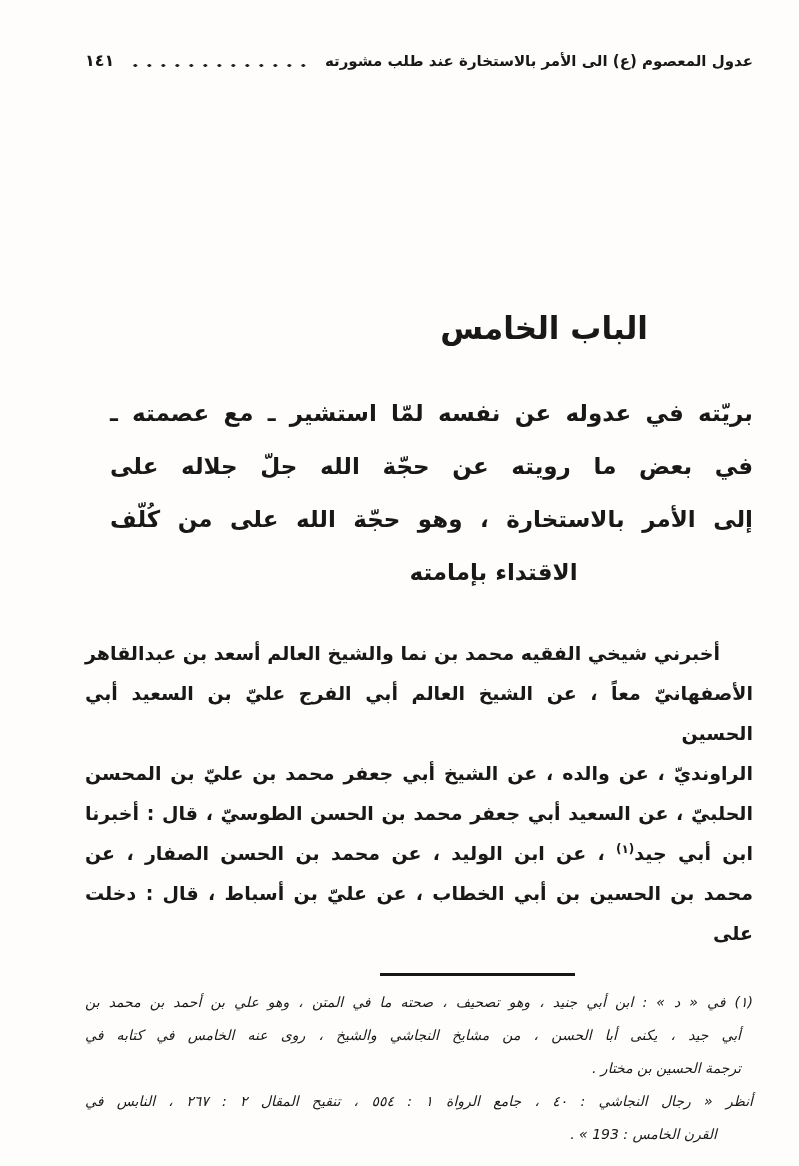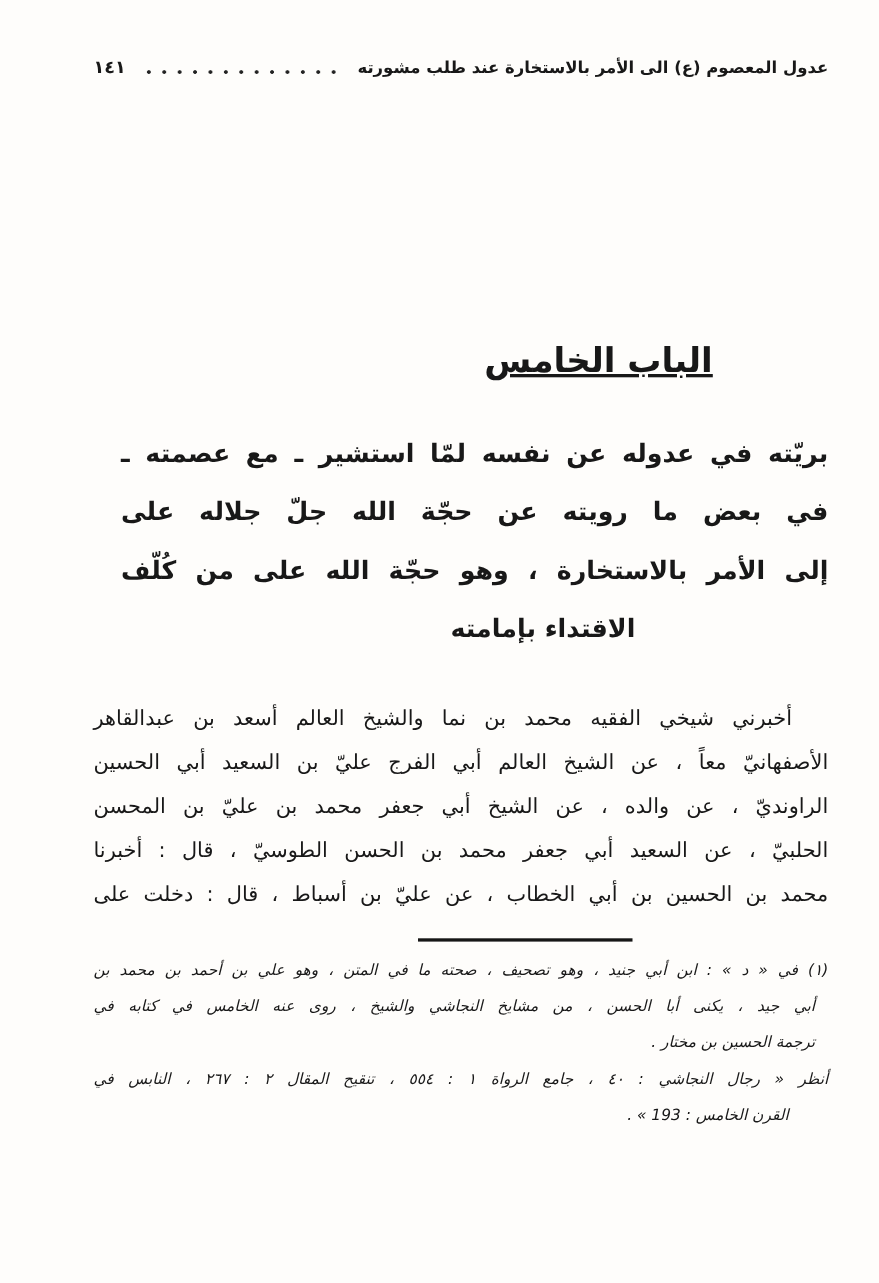--- a/index.html
+++ b/index.html
@@ -38,21 +38,20 @@
   }
   .running-head .page-num { flex: 0 0 auto; font-size: 16px; }
 
   
   .chapter-title {
     width: fit-content;
     margin: 238px 105px 0 auto;
     font-size: 31px;
     font-weight: bold;
     line-height: 37px;
-    text-decoration: underline;
   }
 
   
   .subtitle {
     margin: 40px 0 0 25px;
     font-size: 23px;
     font-weight: bold;
     line-height: 53px;
   }
   .subtitle .line { text-align: justify; text-align-last: justify; }
@@ -60,20 +59,21 @@
     text-align: center;
     text-align-last: center;
     padding-left: 124px;
   }
 
   
   .body-text {
     margin-top: 34px;
     font-size: 19px;
     line-height: 40px;
+    font-weight: bold;
   }
   .body-text .line { text-align: justify; text-align-last: justify; }
   .body-text .line.indent { text-indent: 33px; }
   sup.fn-ref { font-size: 12px; line-height: 0; }
 
   
   .fn-rule {
     width: 195px;
     height: 3px;
     background: #161616;
@@ -103,20 +103,21 @@
     <div class="line">في بعض ما رويته عن حجّة الله جلّ جلاله على</div>
     <div class="line">إلى الأمر بالاستخارة ، وهو حجّة الله على من كُلّف</div>
     <div class="line centered">الاقتداء بإمامته</div>
   </section>
 
   <section class="body-text">
     <div class="line indent">أخبرني شيخي الفقيه محمد بن نما والشيخ العالم أسعد بن عبدالقاهر</div>
     <div class="line">الأصفهانيّ معاً ، عن الشيخ العالم أبي الفرج عليّ بن السعيد أبي الحسين</div>
     <div class="line">الراونديّ ، عن والده ، عن الشيخ أبي جعفر محمد بن عليّ بن المحسن</div>
     <div class="line">الحلبيّ ، عن السعيد أبي جعفر محمد بن الحسن الطوسيّ ، قال : أخبرنا</div>
+    <div class="line"><span>ابن أبي جيد</span><sup class="fn-ref">(١)</sup><span> ، عن ابن الوليد ، عن محمد بن الحسن الصفار ، عن</span></div>
     <div class="line">محمد بن الحسين بن أبي الخطاب ، عن عليّ بن أسباط ، قال : دخلت على</div>
   </section>
 
   <div class="fn-rule"></div>
 
   <footer class="footnotes">
     <div>
       <div class="fline">(١) في « د » : ابن أبي جنيد ، وهو تصحيف ، صحته ما في المتن ، وهو علي بن أحمد بن محمد بن</div>
       <div class="fline ind1">أبي جيد ، يكنى أبا الحسن ، من مشايخ النجاشي والشيخ ، روى عنه الخامس في كتابه في</div>
       <div class="fline ind1 end">ترجمة الحسين بن مختار .</div>

